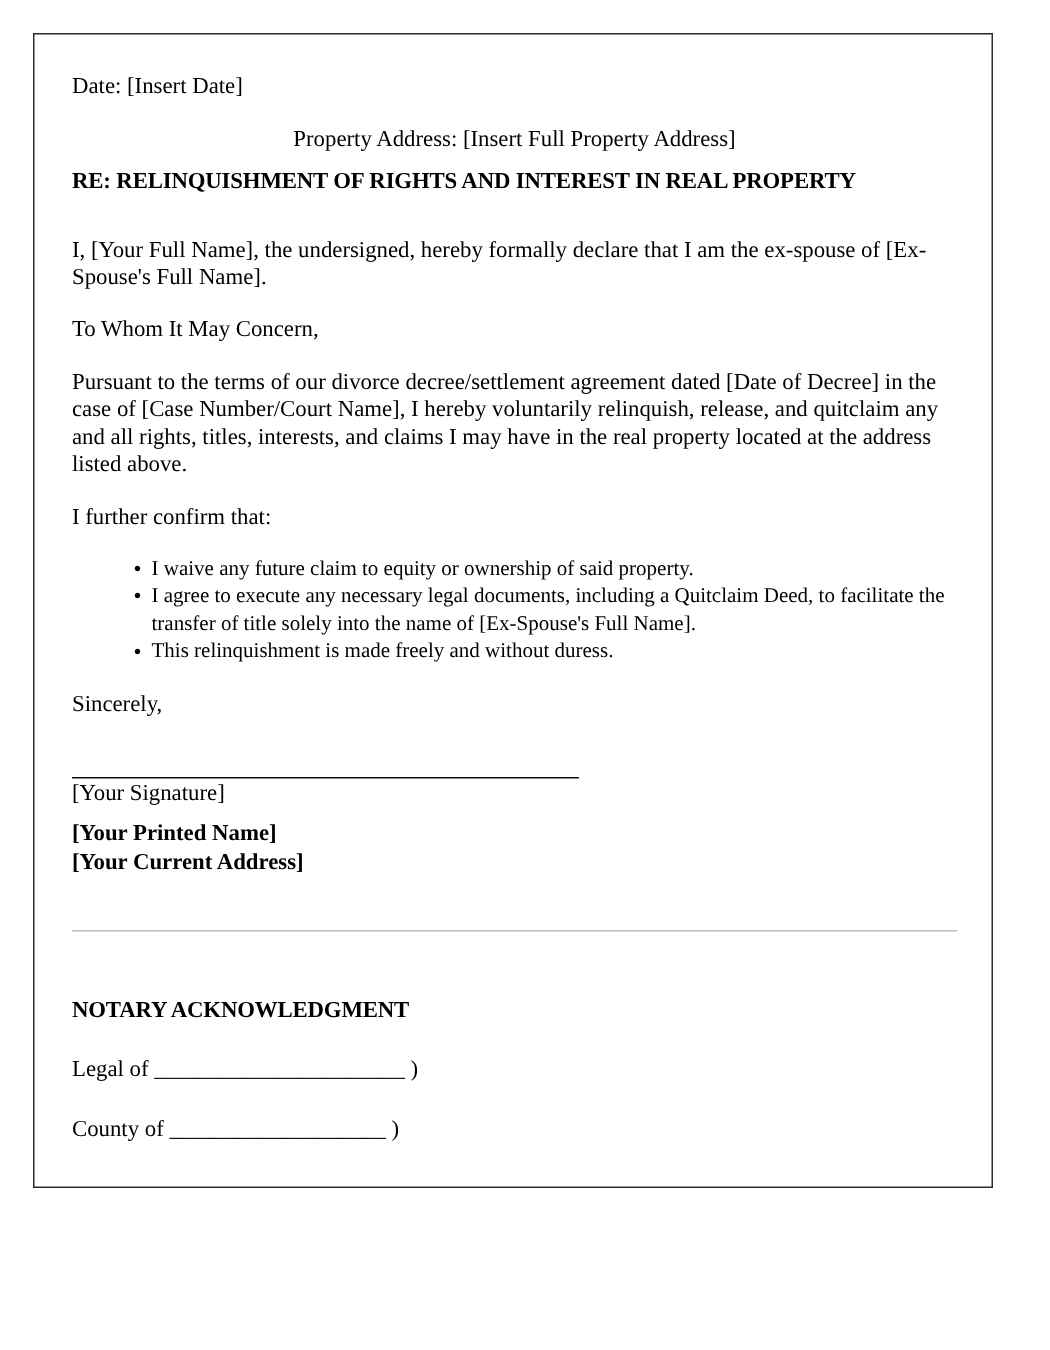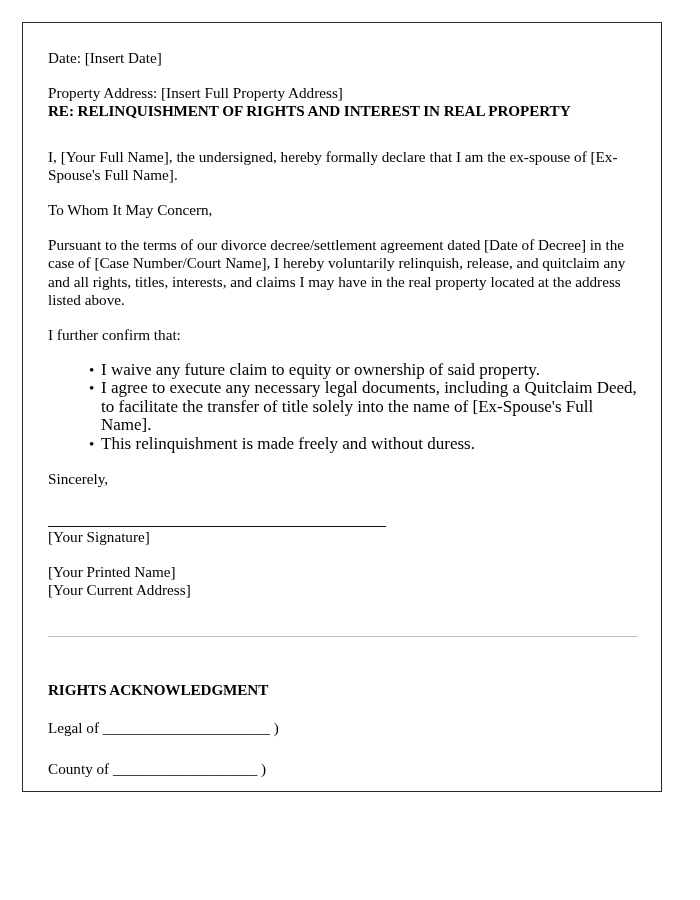--- a/index.html
+++ b/index.html
@@ -35,42 +35,43 @@
   }
 
   .para {
     font-size: 15.2px;
     line-height: 18.6px;
     margin: 0 0 16px 0;
     text-align: left;
   }
 
   .para.tight {
-    margin-bottom: 0;
+    margin-bottom: 10px;
+    text-align: center;
   }
 
   .para.block {
     margin-bottom: 16px;
   }
 
   .re-heading {
     font-size: 15.2px;
     line-height: 18.6px;
     font-weight: bold;
     margin: 0 0 27px 0;
     letter-spacing: -0.1px;
   }
 
   ul.confirm-list {
     margin: 0 0 16px 0;
     padding: 0 0 0 41px;
     list-style: none;
   }
   ul.confirm-list li {
-    font-size: 17px;
+    font-size: 14px;
     line-height: 18.6px;
     position: relative;
     margin: 0;
     padding-left: 12px;
   }
   ul.confirm-list li::before {
     content: "\2022";
     position: absolute;
     left: 0;
     top: 0;
@@ -89,21 +90,22 @@
     margin: 0 0 1px 0;
   }
 
   .sig-caption {
     font-size: 15.2px;
     line-height: 18.6px;
     margin: 0;
   }
 
   .contact-block {
-    margin-top: 16px;
+    margin-top: 9px;
+    font-weight: bold;
   }
   .contact-block .contact-line {
     font-size: 15.2px;
     line-height: 18.6px;
     margin: 0;
   }
 
   .section-divider {
     border-top: 1px solid #bdbdbd;
     margin: 36px 0 0 0;
@@ -157,19 +159,19 @@
     <div class="sig-line"></div>
     <p class="sig-caption">[Your Signature]</p>
 
     <div class="contact-block">
       <p class="contact-line">[Your Printed Name]</p>
       <p class="contact-line">[Your Current Address]</p>
     </div>
 
     <div class="section-divider"></div>
 
-    <p class="notary-heading">RIGHTS ACKNOWLEDGMENT</p>
+    <p class="notary-heading">NOTARY ACKNOWLEDGMENT</p>
 
     <p class="notary-field">Legal of ______________________ )</p>
     <p class="notary-field">County of ___________________ )</p>
 
   </div>
 </div>
 
 </body></html>

